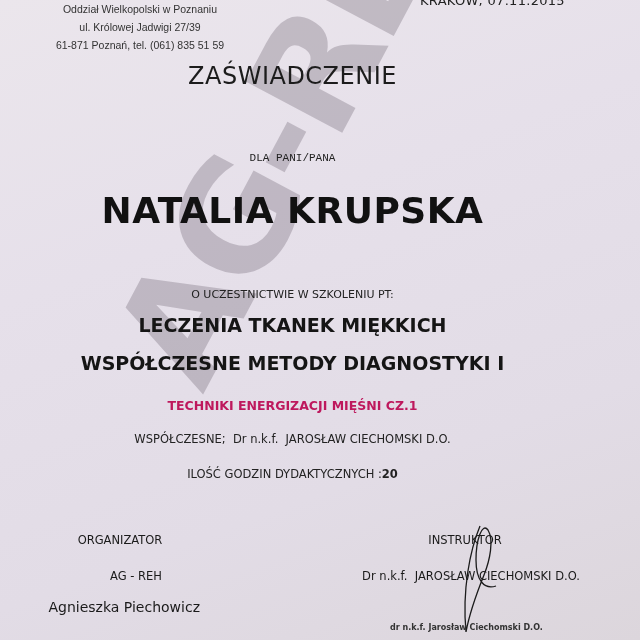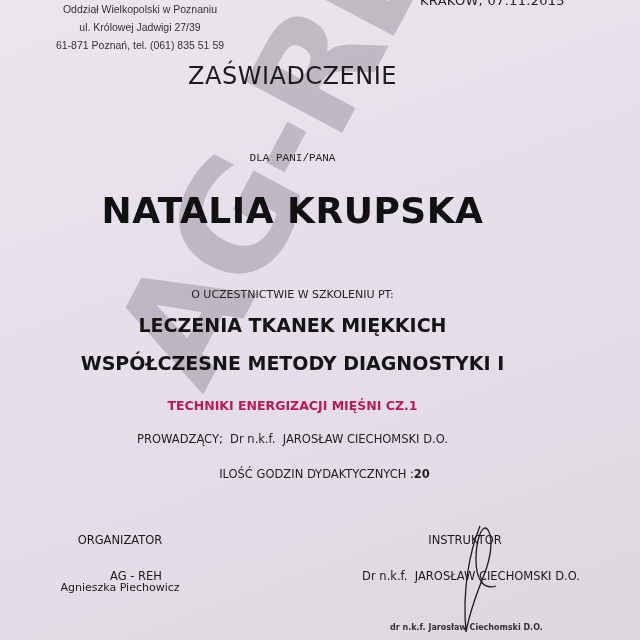--- a/index.html
+++ b/index.html
@@ -15,25 +15,25 @@
       left: 20px; width: 240px; top: 0px; text-align: center;
       font-family: "Liberation Sans", sans-serif; font-size: 10.5px; line-height: 18px; color: #333;
     }
     .date { left: 420px; top: -7px; font-size: 13px; color: #222; letter-spacing: 0.3px; }
     .title { top: 62px; font-size: 24px; letter-spacing: 0.5px; color: #1c1c1c; }
     .small-caps { font-size: 11px; color: #222; }
     .name { top: 190px; font-size: 36px; font-weight: bold; color: #111; letter-spacing: 0.5px; }
     .course { top: 306px; font-size: 19px; font-weight: bold; line-height: 38px; color: #151515; }
     .sub { top: 398px; font-size: 12.5px; font-weight: bold; color: #be185d; }
     .prow { top: 432px; font-size: 11.5px; color: #222; }
-    .hours { top: 467px; font-size: 11.5px; color: #222; padding-left: 32px; }
+    .hours { top: 467px; font-size: 11.5px; color: #222; }
     .hours b { font-weight: bold; }
     .org-label { left: 60px; width: 120px; text-align: center; top: 533px; font-size: 11.5px; }
     .org-name { left: 76px; width: 120px; text-align: center; top: 569px; font-size: 11.5px; }
-    .org-person { left: 40px; width: 160px; text-align: center; top: 581px; font-size: 11px; }
+    .org-person { left: 40px; width: 160px; text-align: right; top: 599px; font-size: 14px; }
     .ins-label { left: 390px; width: 150px; text-align: center; top: 533px; font-size: 11.5px; }
     .ins-name { left: 326px; width: 290px; text-align: center; top: 569px; font-size: 11.5px; }
     .stamp { left: 390px; top: 623px; font-size: 8px; font-weight: bold; color: #333; }
     .watermark {
       left: 80px; top: 330px; font-size: 150px; font-weight: bold;
       color: rgba(90, 80, 95, 0.28); transform: rotate(-62deg); transform-origin: left top;
       letter-spacing: -6px; white-space: nowrap; font-family: "DejaVu Sans", sans-serif;
       -webkit-text-stroke: 0; pointer-events: none;
     }
   </style>
@@ -58,21 +58,21 @@
 
 <div class="abs center small-caps" style="top:288px;">O UCZESTNICTWIE W SZKOLENIU PT:</div>
 
 <div class="abs center course">
   <div>LECZENIA TKANEK MIĘKKICH</div>
   <div>WSPÓŁCZESNE METODY DIAGNOSTYKI I</div>
 </div>
 
 <div class="abs center sub">TECHNIKI ENERGIZACJI MIĘŚNI CZ.1</div>
 
-<div class="abs center prow" style="white-space:pre;">PROWADZĄCY;  Dr n.k.f.  JAROSŁAW CIECHOMSKI D.O.</div>
+<div class="abs center prow" style="white-space:pre;">WSPÓŁCZESNE;  Dr n.k.f.  JAROSŁAW CIECHOMSKI D.O.</div>
 
 <div class="abs center hours"><span>ILOŚĆ GODZIN DYDAKTYCZNYCH :</span><b>20</b></div>
 
 <div class="abs org-label">ORGANIZATOR</div>
 <div class="abs org-name">AG - REH</div>
 <div class="abs org-person">Agnieszka Piechowicz</div>
 
 <div class="abs ins-label">INSTRUKTOR</div>
 <div class="abs ins-name" style="white-space:pre;">Dr n.k.f.  JAROSŁAW CIECHOMSKI D.O.</div>
 

